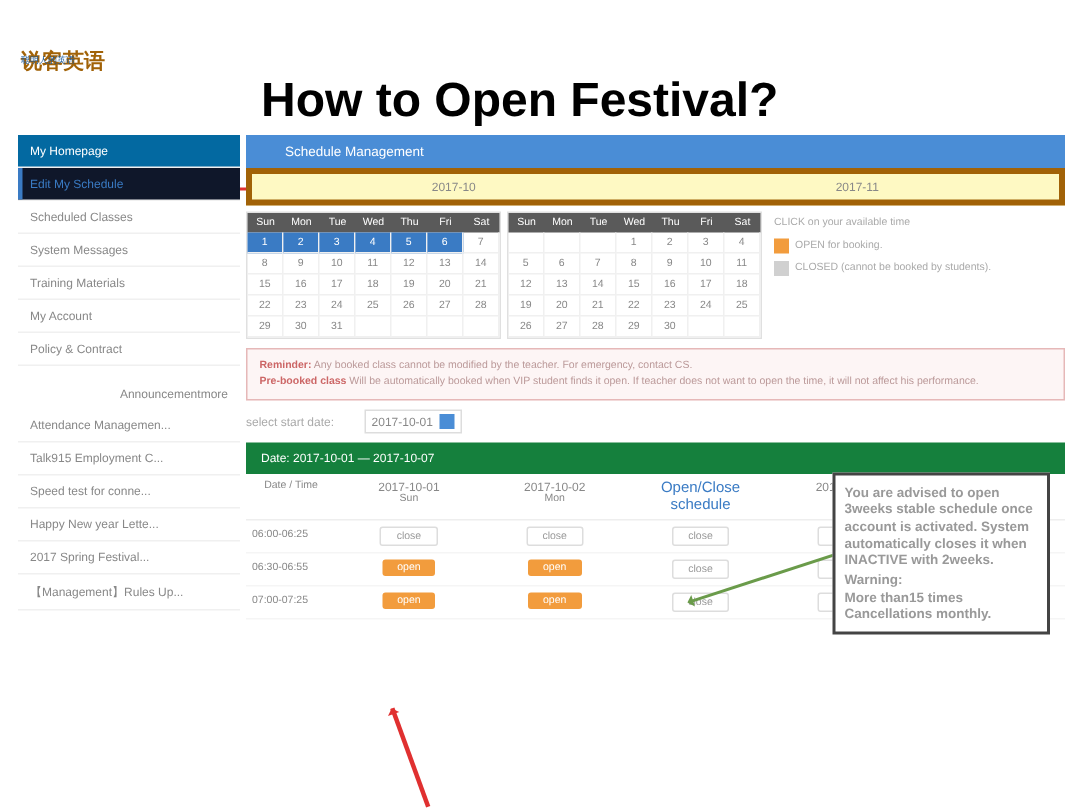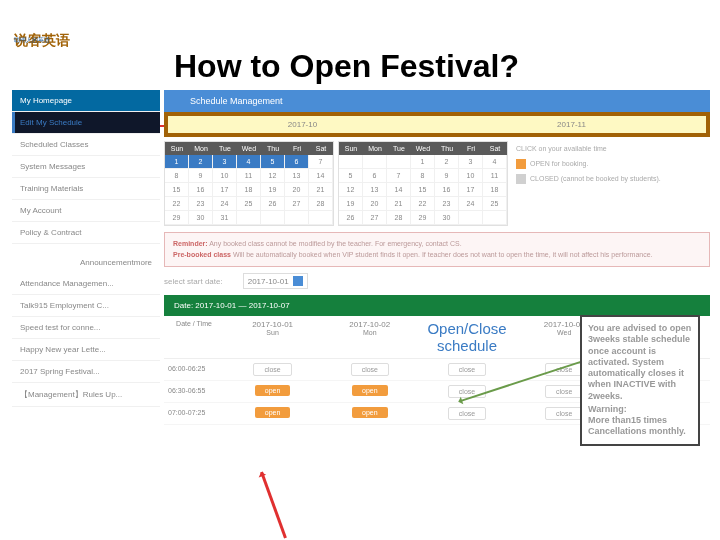--- a/index.html
+++ b/index.html
@@ -32,34 +32,34 @@
 .leg-box.gray{background:#d0d0d0}
 .notice-box{border:1px solid #e6b8b8;background:#fdf5f5;padding:6px 8px;margin-top:6px;font-size:7px;color:#b99;line-height:1.5}
 .notice-box b{color:#c66}
 .start-date{padding:6px 0;color:#aaa;font-size:8px;display:flex;align-items:center;gap:20px}
 .date-input{border:1px solid #ddd;padding:2px 4px;display:inline-flex;align-items:center;gap:4px;font-size:8px;color:#888}
 .cal-icon{width:10px;height:10px;background:#4a8dd6}
 .date-bar{background:#15803d;color:#fff;padding:6px 10px;font-size:8px}
 .sched-head{display:flex;border-bottom:1px solid #eee}
 .sched-head div{flex:1;text-align:center;padding:4px;font-size:7px;color:#888}
 .sched-head div .d{font-size:8px}
-.sched-head .oc{color:#3a7bc4;font-size:15px}
+.sched-head .oc{color:#3a7bc4;font-size:10px}
 .sched-row{display:flex;border-bottom:1px solid #f5f5f5}
 .sched-row .tcell{width:60px;padding:6px 4px;font-size:7px;color:#888}
 .sched-row .scell{flex:1;text-align:center;padding:4px}
 .btn{display:inline-block;padding:2px 10px;font-size:7px;border-radius:2px}
 .btn.open{background:#f29c3d;color:#fff}
 .btn.close{background:#fff;color:#999;border:1px solid #ddd}
 .red-arrow{position:absolute;left:100px;top:35px;width:68px;height:2px;background:#e03030}
 .red-arrow:before{content:"";position:absolute;left:-6px;top:-3px;border:4px solid transparent;border-right-color:#e03030}
 .red-arrow2{position:absolute;left:260px;top:380px;width:3px;height:70px;background:#e03030;transform:rotate(-20deg)}
 .red-arrow2:before{content:"";position:absolute;left:-3px;top:-4px;border:4px solid transparent;border-bottom-color:#e03030}
 .green-arrow{position:absolute;left:445px;top:290px;width:130px;height:2px;background:#6a9b4a;transform:rotate(-18deg)}
 .green-arrow:before{content:"";position:absolute;left:-6px;top:-3px;border:4px solid transparent;border-right-color:#6a9b4a}
-.info-box{position:absolute;right:10px;top:225px;width:120px;border:2px solid #444;background:#fff;padding:6px;font-size:9px;line-height:1.25;font-weight:bold}
+.info-box{position:absolute;right:10px;top:225px;width:145px;border:2px solid #444;background:#fff;padding:6px;font-size:9px;line-height:1.25;font-weight:bold}
 .info-box .warn{margin-top:2px}
 </style>
 </head>
 <body>
 
 <div class="logo">说客英语</div>
 <div class="logo-sub">聪明人的英语</div>
 <div class="title">How to Open Festival?</div>
 
 <div class="main-area">

